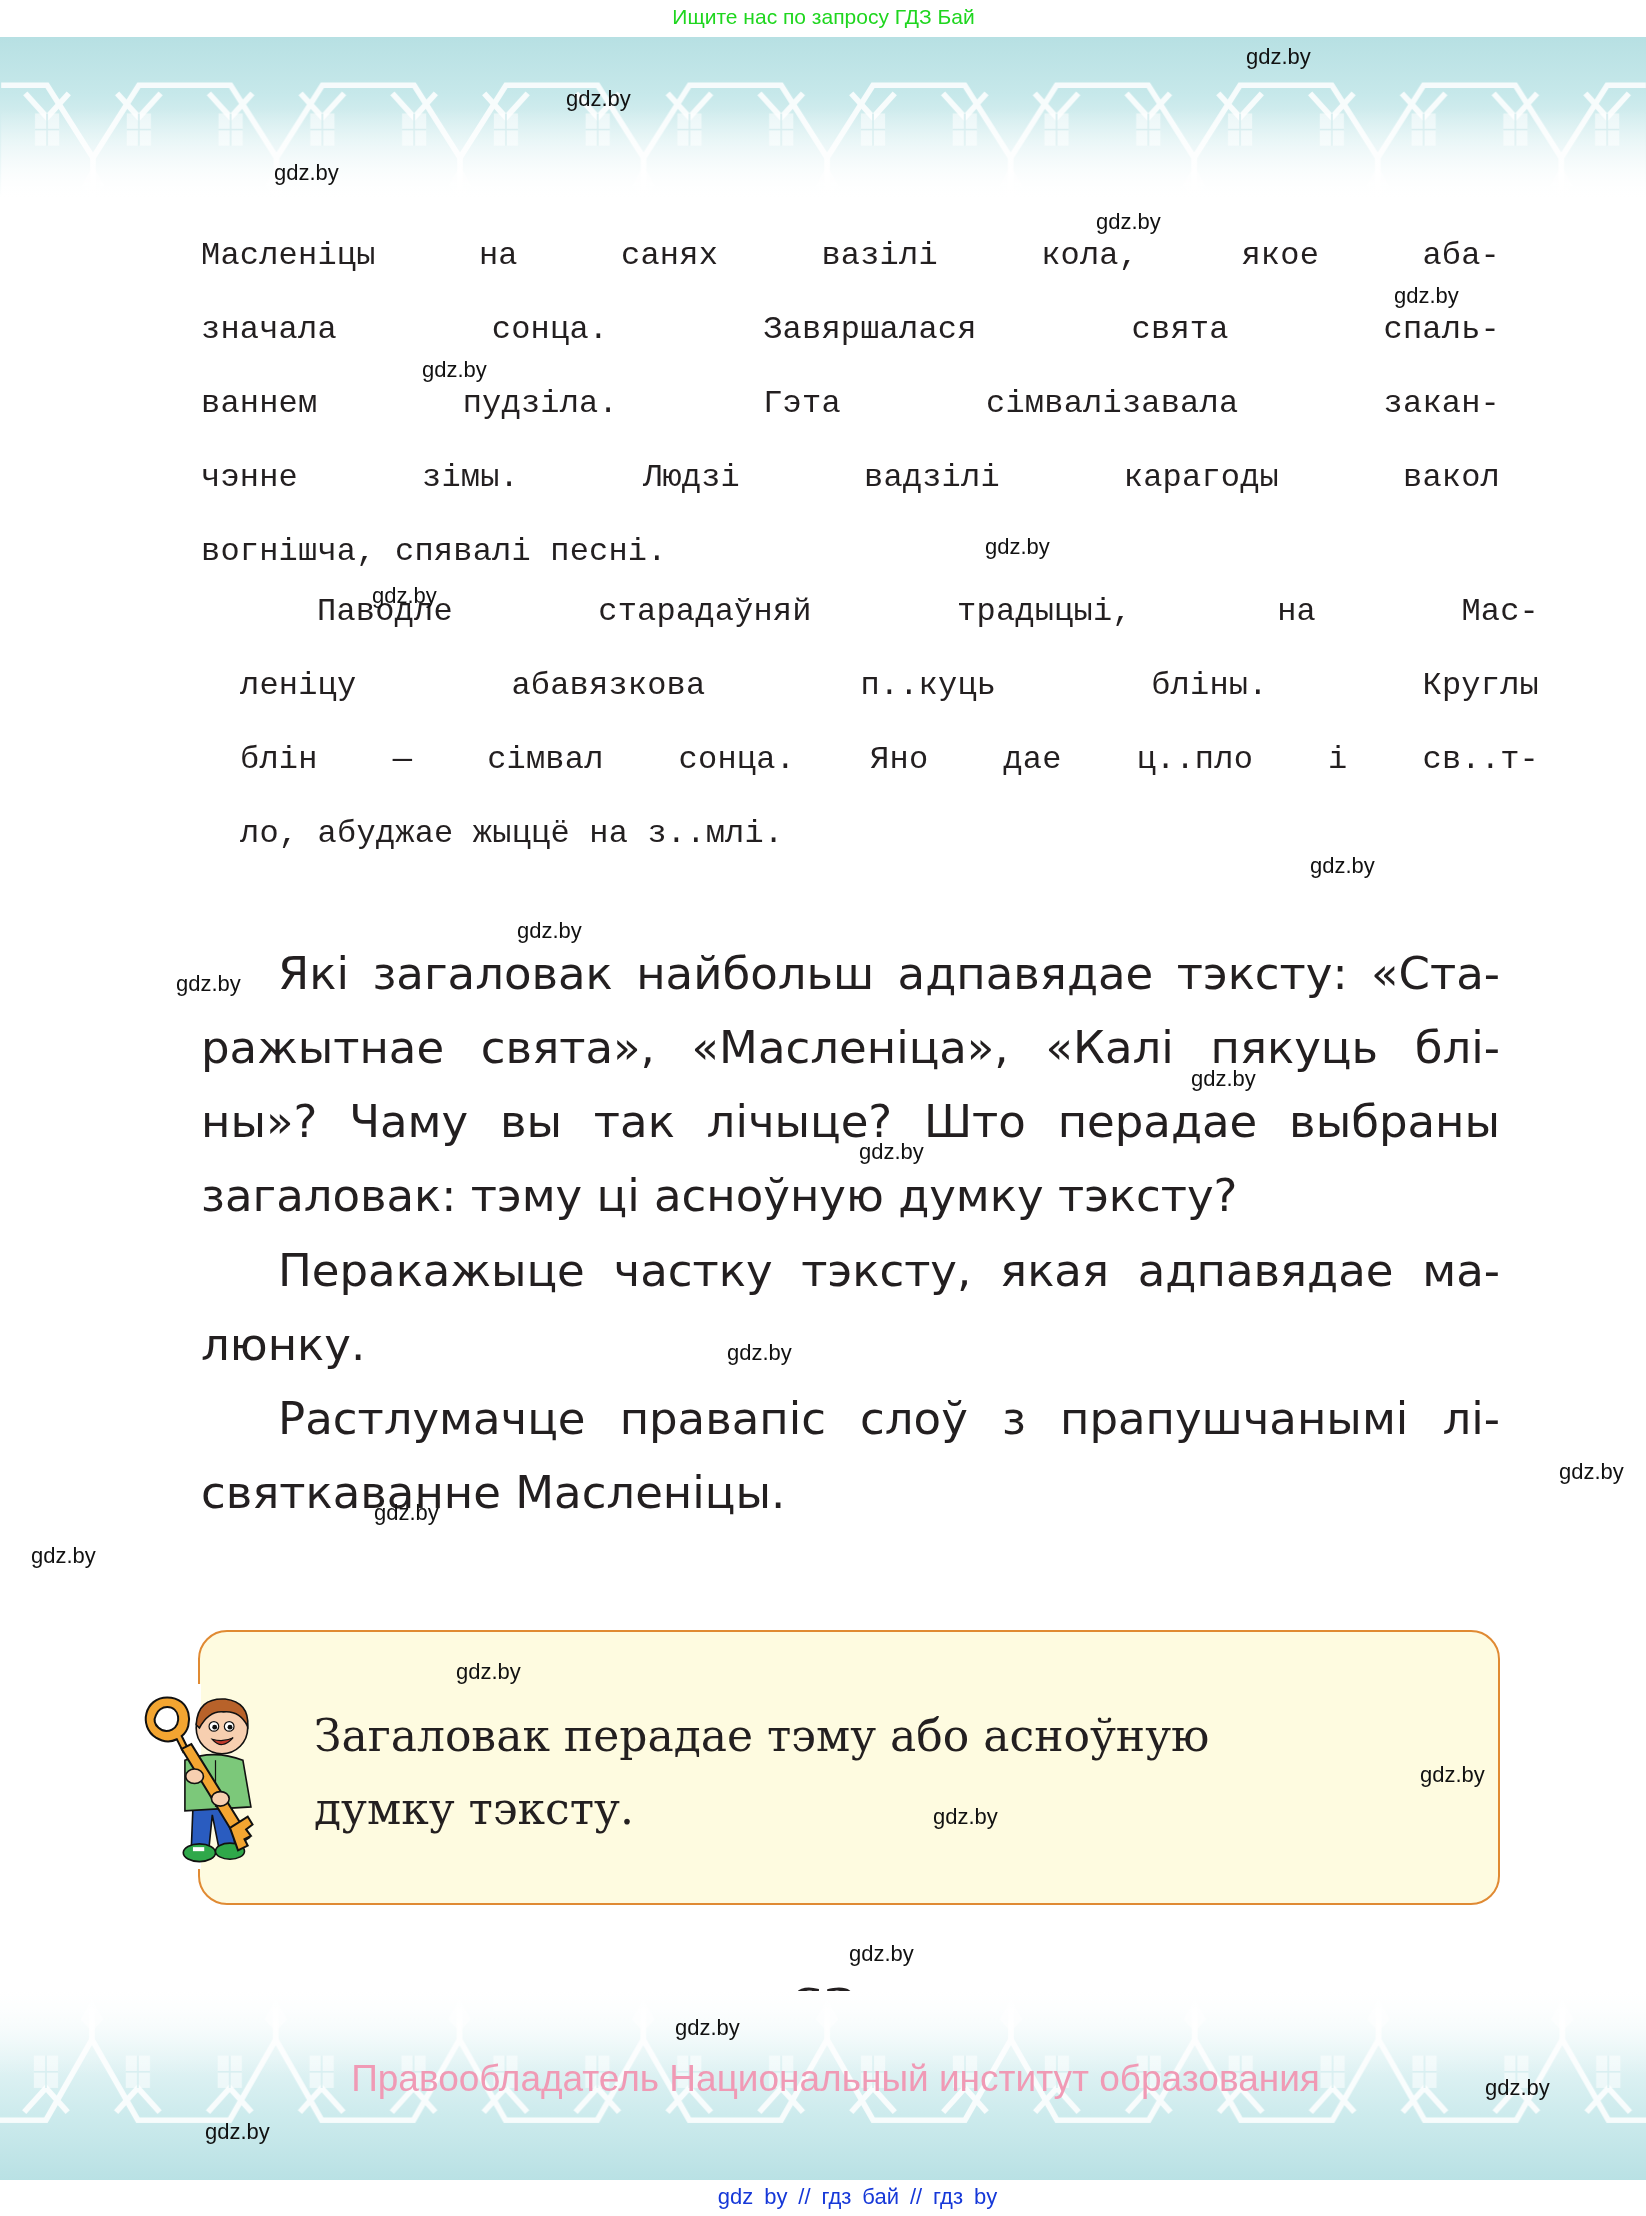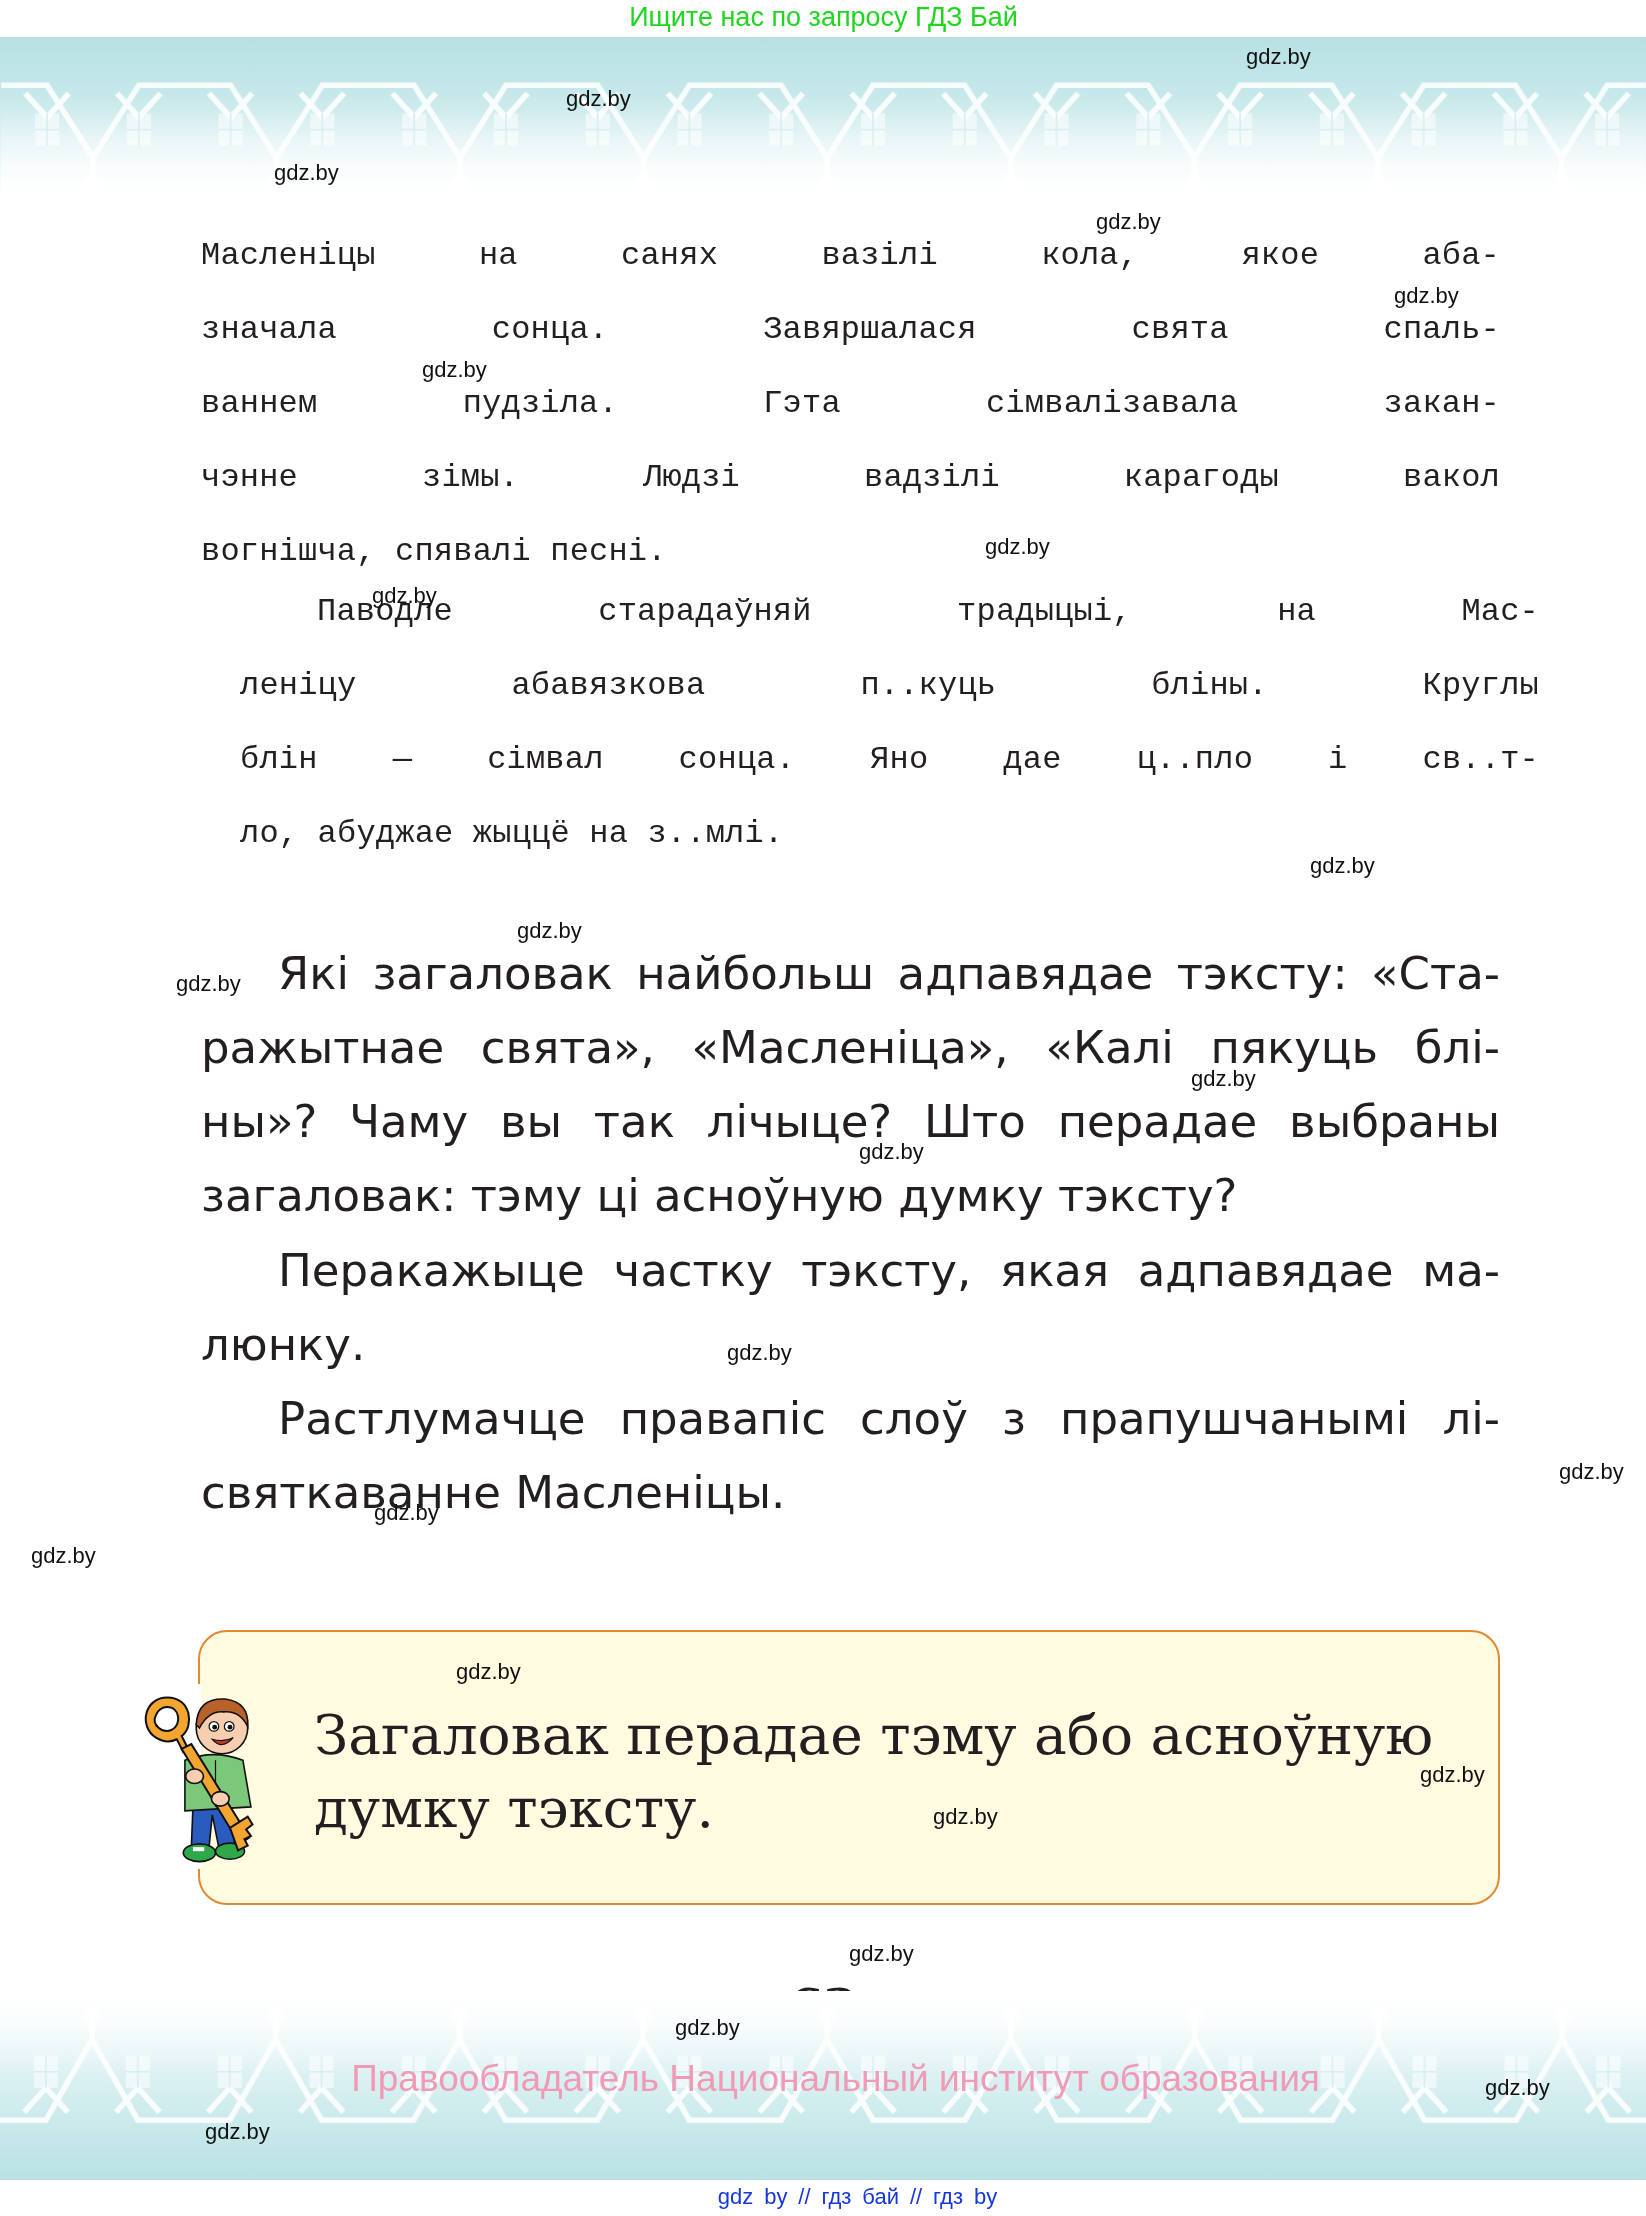--- a/index.html
+++ b/index.html
@@ -8,21 +8,21 @@
     background: #ffffff;
     font-family: "DejaVu Serif", serif;
     color: #231f20;
   }
   .abs { position: absolute; }
 
   
   .promo-top {
     left: 0; top: 0; width: 1647px; height: 37px;
     text-align: center; line-height: 34px;
-    font-family: "Liberation Sans", sans-serif; font-size: 27px;
+    font-family: "Liberation Sans", sans-serif; font-size: 21px;
     color: #1fd61f;
   }
 
   
   .banner {
     left: 0; width: 1647px; overflow: hidden;
   }
   .banner-top {
     top: 37px; height: 161px;
     background: linear-gradient(to bottom, #b7e0e3 0%, #c6e8ea 35%, #e4f4f5 70%, #ffffff 100%);
@@ -59,21 +59,21 @@
   .rule-box {
     left: 198px; top: 1630px; width: 1302px; height: 275px;
     background: #fefbe0;
     border: 2.4px solid #e08a33;
     border-radius: 29px;
     box-sizing: border-box;
   }
   .rule-text {
     left: 314px; top: 1699px; width: 1177px;
     font-family: "DejaVu Serif", serif;
-    font-size: 55px; line-height: 73px;
+    font-size: 44px; line-height: 73px;
     color: #231f20;
   }
   .rule-text .line { display: block; white-space: nowrap; }
   .boy {
     left: 135px; top: 1686px; width: 161px; height: 179px;
   }
   .boy-mask {
     left: 190px; top: 1684px; width: 11.3px; height: 185px; background: #ffffff;
   }
 

